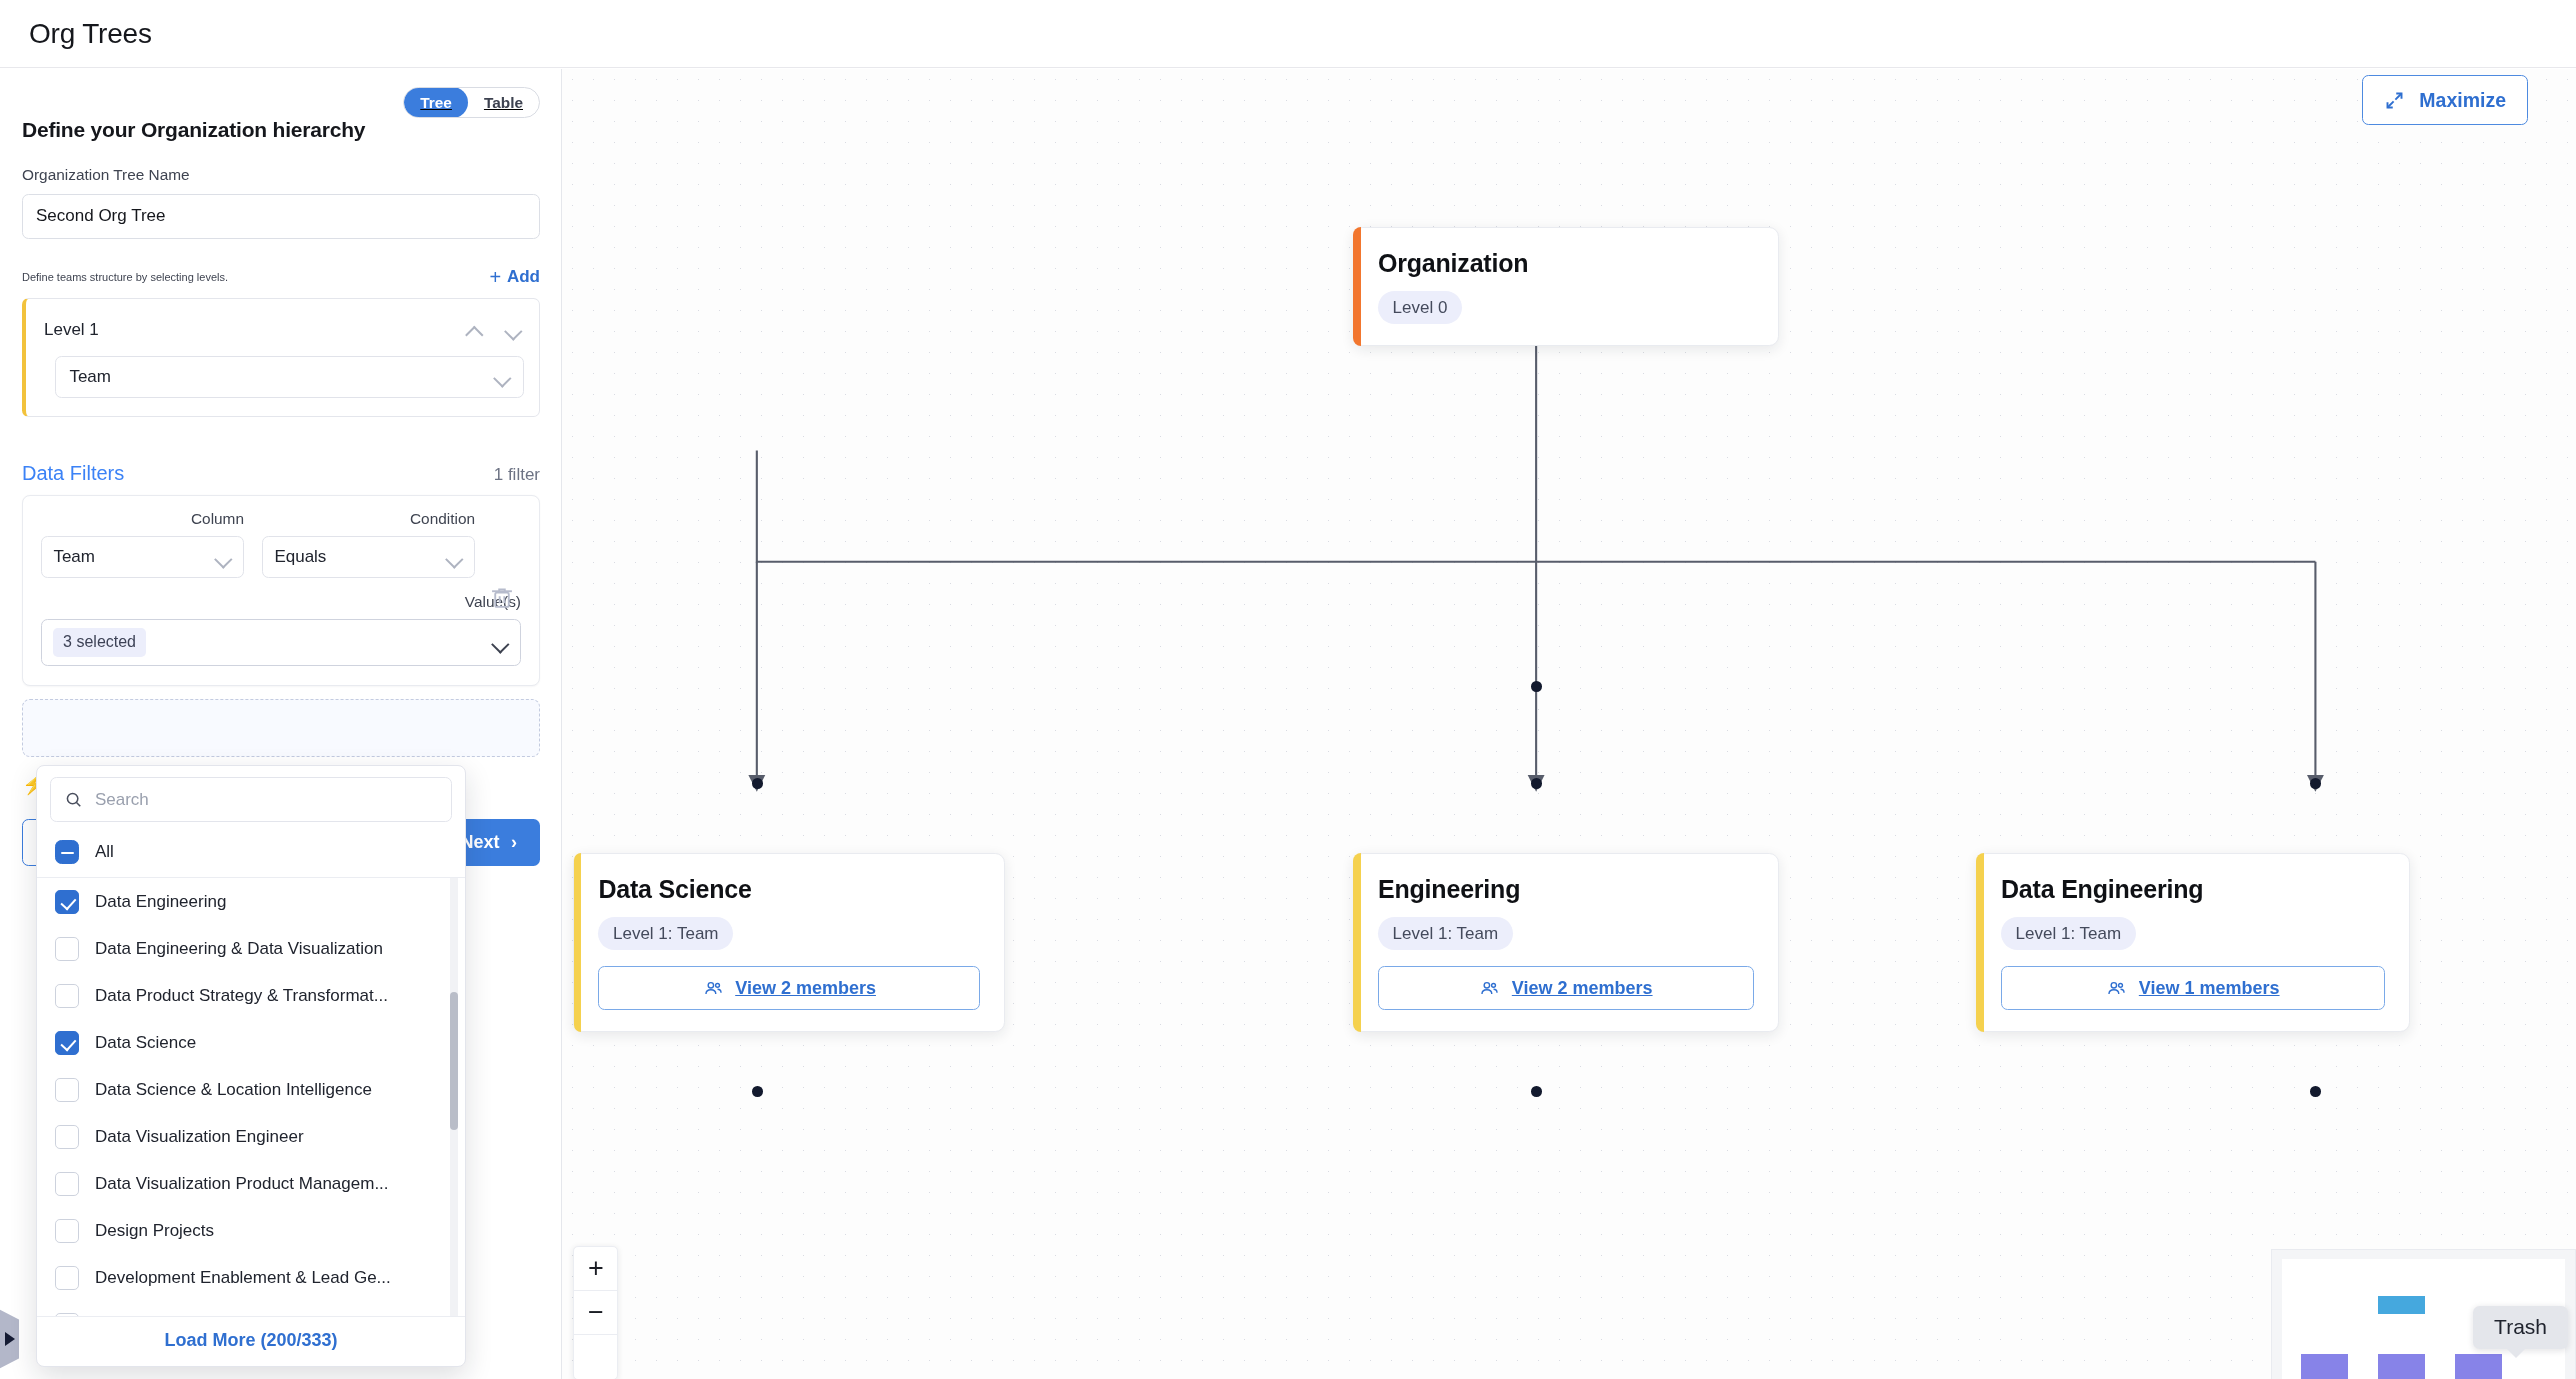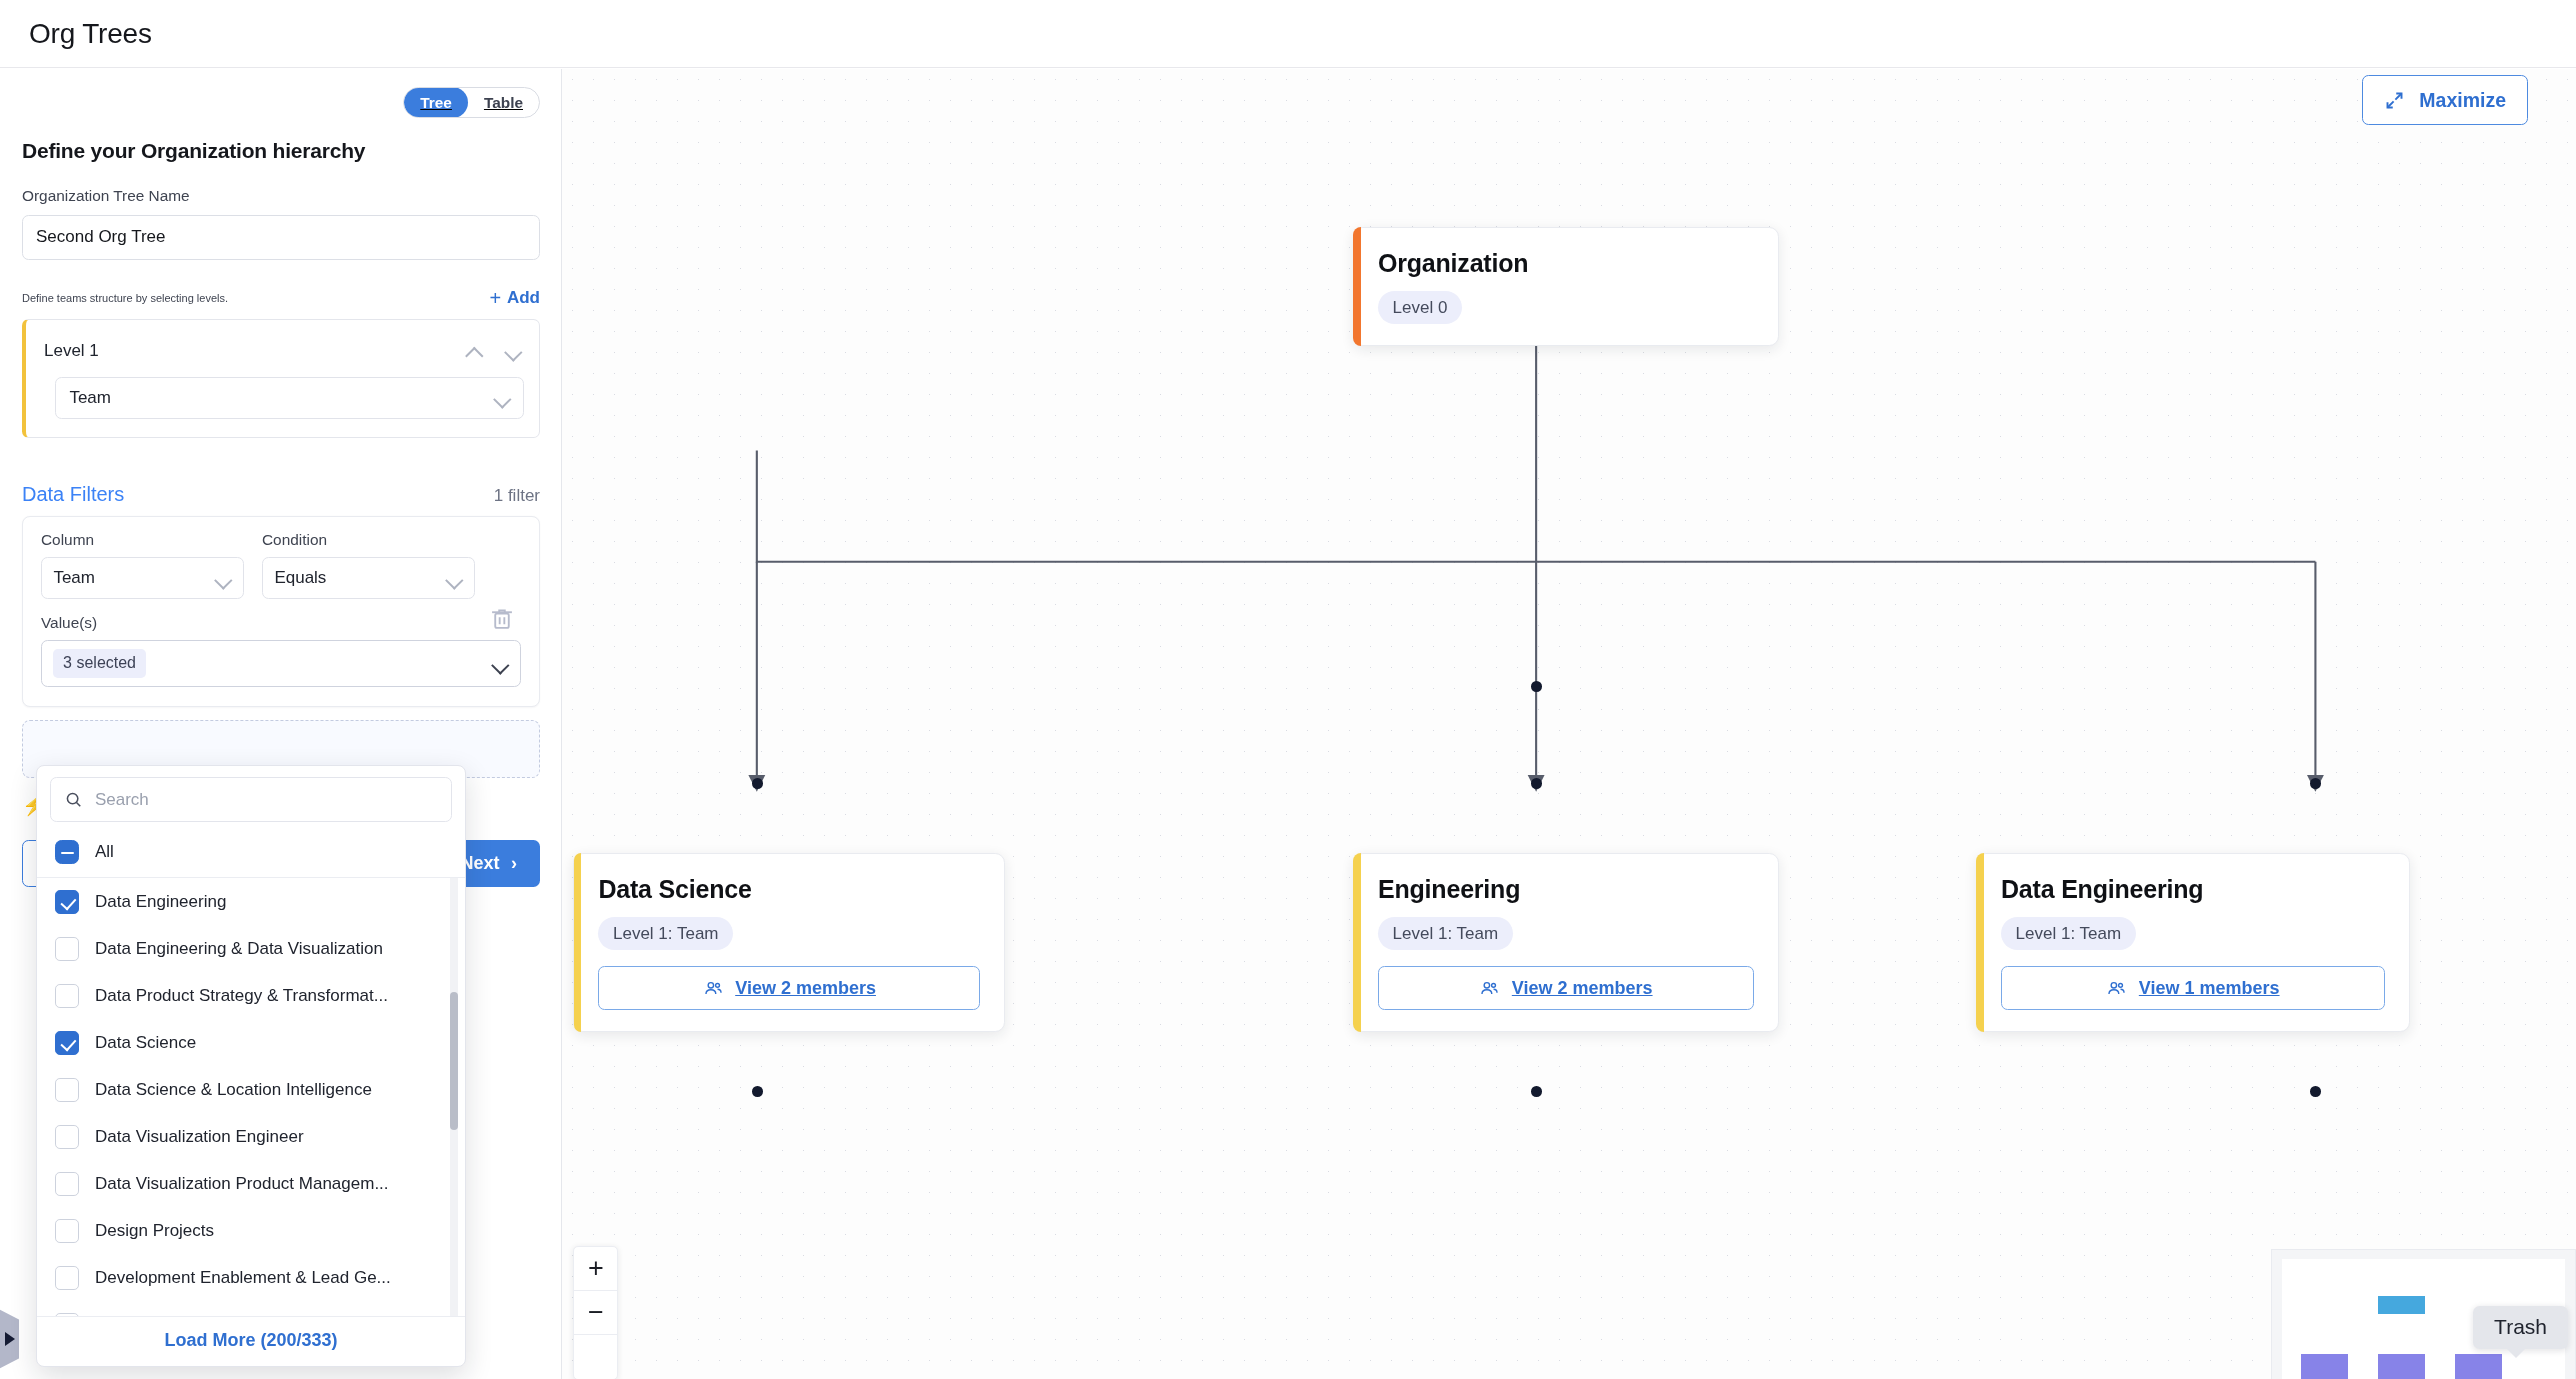--- a/index.html
+++ b/index.html
@@ -42,21 +42,20 @@
     background: #fff; overflow: hidden; height: 31px;
   }
   .seg {
     font-size: 15.4px; font-weight: 700;
     padding: 0 16px; height: 31px; line-height: 31px;
     color: #3d4250; cursor: pointer; border-radius: 811px;
   }
   .seg.active { background: #3b7ddd; color: #fff; }
 
   .panel-h2 {
-    margin-top: 21px;
     font-size: 21px; font-weight: 700; color: #15171c;
     letter-spacing: -0.2px;
   }
   .field-label {
     margin-top: 24px; font-size: 15.4px; color: #3f4451;
   }
   .text-input {
     margin-top: 9.7px; width: 518px; height: 45px;
     border: 0.8px solid #dcdfe6; border-radius: 6.5px;
     background: #fff; padding: 0 13px;
@@ -111,20 +110,21 @@
   }
   .filters-title { font-size: 20px; color: #3b82f6; }
   .filters-count { font-size: 17px; color: #6d7384; }
 
   .filter-card {
     margin-top: 9.7px; width: 518px;
     border: 0.8px solid #e9ebf0; border-radius: 8px;
     background: #fff; padding: 14.6px 18px 19.5px 18px;
     position: relative;
     box-shadow: 0 0.8px 1.6px rgba(20,25,40,.04);
+    text-align: right;
   }
   .filter-cols { display: flex; gap: 18px; }
   .fcol-label { font-size: 15.4px; color: #3f4451; margin-bottom: 8px; }
   .small-select {
     height: 42px; border: 0.8px solid #e1e3ea; border-radius: 6.5px;
     background: #fff; display: flex; align-items: center;
     justify-content: space-between; padding: 0 11.4px;
     font-size: 17px; color: #20242e;
   }
   .sel-col { width: 203px; }

